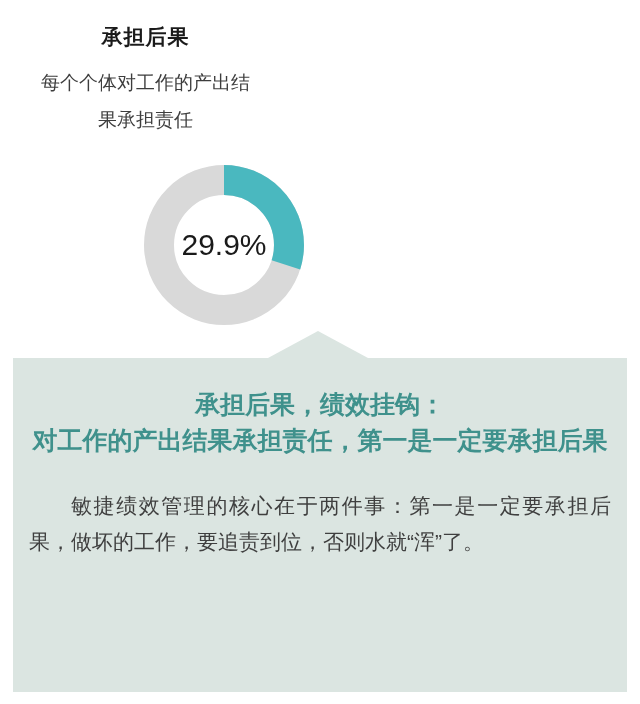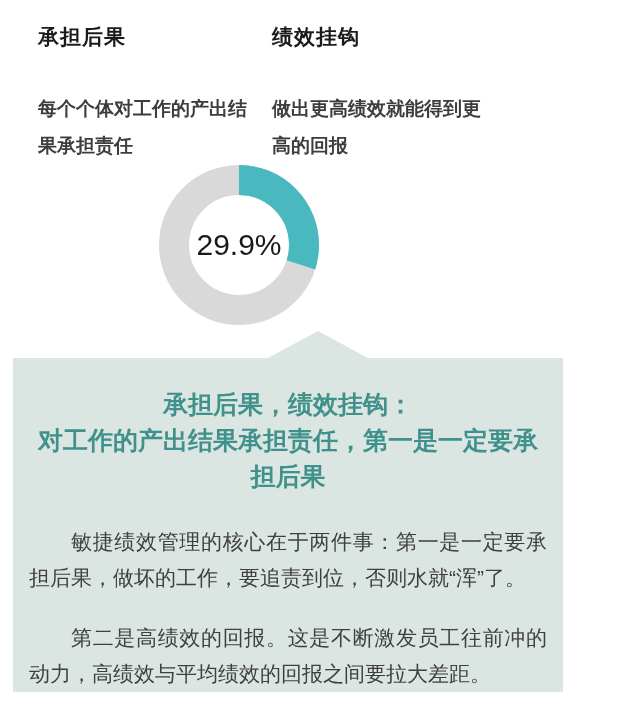--- a/index.html
+++ b/index.html
@@ -11,45 +11,44 @@
   .canvas {
     position: relative;
     width: 640px;
     height: 704px;
     background: #ffffff;
     overflow: hidden;
   }
 
   
   .stat-col { position: absolute; top: 22px; }
-  .stat-col-left  { left: 38px;  width: 215px; text-align: left; }
+  .stat-col-left  { left: 38px;  width: 215px; text-align: center; }
   .stat-col-right { left: 272px; width: 215px; text-align: left; }
   .stat-title {
     font-size: 21px;
     font-weight: bold;
     line-height: 30px;
     color: var(--title_text, #1a1a1a);
     letter-spacing: 1px;
   }
   .stat-desc {
-    margin-top: 38px;
+    margin-top: 12px;
     font-size: 19px;
     line-height: 37px;
     color: var(--desc_text, #3d3d3d);
-    font-weight: bold;
   }
 
   
   .donut {
     position: absolute;
     top: 165px;
     width: 160px;
     height: 160px;
   }
-  .donut-left  { left: 159px; }
+  .donut-left  { left: 144px; }
   .donut-right { left: 337px; }
   .donut svg { display: block; width: 160px; height: 160px; }
   .donut-label {
     position: absolute;
     inset: 0;
     display: flex;
     align-items: center;
     justify-content: center;
     font-size: 30px;
     color: var(--title_text, #1a1a1a);
@@ -65,21 +64,21 @@
     border-left: 50px solid transparent;
     border-right: 50px solid transparent;
     border-bottom: 27px solid var(--panel_bg, #dbe5e1);
   }
 
   
   .panel {
     position: absolute;
     left: 13px;
     top: 358px;
-    width: 550px;
+    width: 614px;
     height: 334px;
     box-sizing: border-box;
     padding: 29px 16px 0 16px;
     background: var(--panel_bg, #dbe5e1);
   }
   .panel-heading {
     margin: 0 0 29px 0;
     text-align: center;
     font-family: "Liberation Serif", "DejaVu Serif", serif;
     font-weight: bold;
@@ -99,38 +98,33 @@
 </head>
 <body>
 
 <div class="canvas">
 
   <div class="stat-col stat-col-left">
     <div class="stat-title">承担后果</div>
     <div class="stat-desc">每个个体对工作的产出结果承担责任</div>
   </div>
 
-  <div class="stat-col stat-col-right">
-    <div class="stat-title">绩效挂钩</div>
-    <div class="stat-desc">做出更高绩效就能得到更高的回报</div>
-  </div>
 
   <figure class="donut donut-left" style="margin:0">
     <svg viewBox="0 0 160 160">
       <circle cx="80" cy="80" r="65" fill="none" stroke="#d9d9d9" stroke-width="30"></circle>
       <circle cx="80" cy="80" r="65" fill="none" stroke="#4ab8bf" stroke-width="30" transform="rotate(-90 80 80)" stroke-dasharray="122.11 408.41"></circle>
     </svg>
     <div class="donut-label">29.9%</div>
   </figure>
 
 
   <div class="pointer"></div>
 
   <div class="panel">
     <h2 class="panel-heading">
       <span>承担后果，绩效挂钩：</span><br>
       <span>对工作的产出结果承担责任，第一是一定要承担后果</span>
     </h2>
     <p class="panel-paragraph">敏捷绩效管理的核心在于两件事：第一是一定要承担后果，做坏的工作，要追责到位，否则水就“浑”了。</p>
-    <p class="panel-paragraph">第二是高绩效的回报。这是不断激发员工往前冲的动力，高绩效与平均绩效的回报之间要拉大差距。</p>
   </div>
 
 </div>
 
 </body></html>

